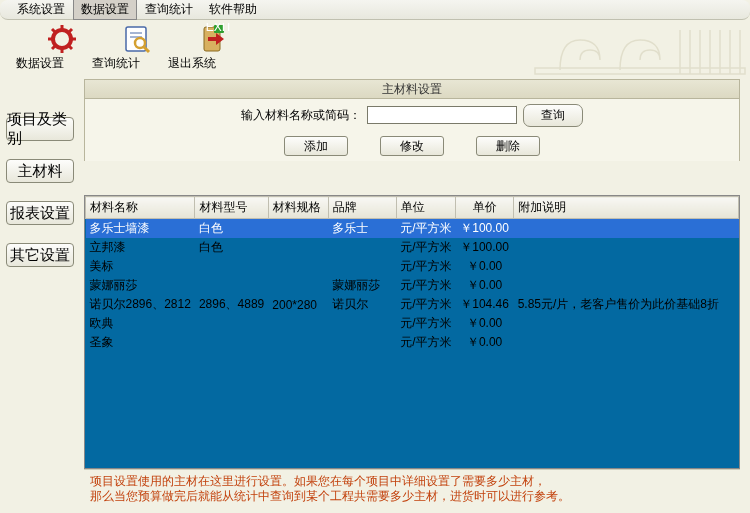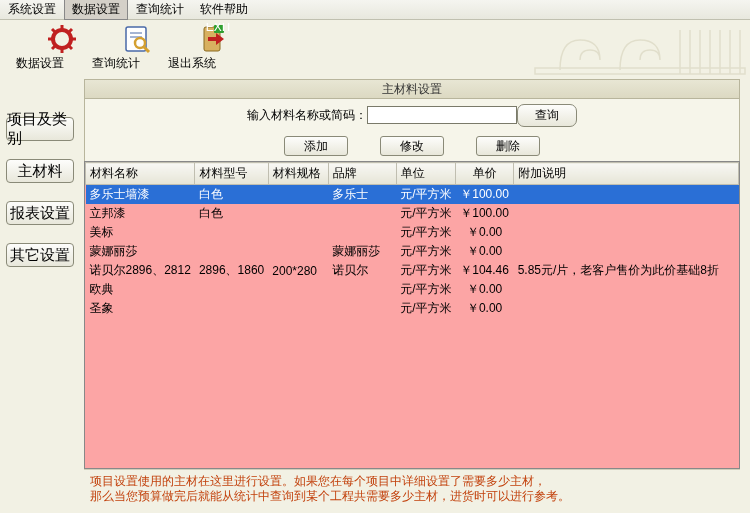--- a/index.html
+++ b/index.html
@@ -1,36 +1,36 @@
 <!DOCTYPE html>
 <html><head>
 <meta charset="utf-8">
 <style>
 * { margin: 0; padding: 0; box-sizing: border-box; font-family: "SimSun", "宋体", sans-serif; font-size: 12px; }
 body { width: 750px; height: 513px; background: #f2f1e4; overflow: hidden; position: relative; }
-.menubar { height: 20px; background: linear-gradient(#f5f5f0, #e8e8de); border-bottom: 1px solid #c0c0b0; display: flex; align-items: center; padding-left: 0; }
+.menubar { height: 20px; background: linear-gradient(#f5f5f0, #e8e8de); border-bottom: 1px solid #c0c0b0; display: flex; align-items: center; padding-left: 9px; border-radius: 8px; }
 .menu-item { padding: 2px 8px; cursor: default; }
 .menu-item.active { background: #d4d0c8; border: 1px solid #888; padding: 1px 7px; }
 .toolbar { height: 55px; background: #f2f1e4; display: flex; align-items: center; padding: 2px 8px; position: relative; }
 .tool-btn { display: flex; flex-direction: column; align-items: center; justify-content: center; width: 64px; height: 50px; margin-right: 12px; cursor: pointer; }
 .tool-icon { width: 32px; height: 32px; display: flex; align-items: center; justify-content: flex-end; margin-left: 44px; }
 .tool-label { font-size: 12px; color: #000; margin-top: 0px; }
 .decoration { position: absolute; right: 0; top: 0; width: 220px; height: 55px; opacity: 0.4; overflow: hidden; }
 .decoration svg { width: 100%; height: 100%; }
 .main-area { display: flex; height: 438px; }
 .sidebar { width: 80px; padding: 8px 6px; display: flex; flex-direction: column; gap: 18px; margin-top: 34px; }
 .side-btn { height: 24px; background: linear-gradient(#fdfdfb, #e8e7da); border: 1px solid #8a8a78; border-radius: 4px; display: flex; align-items: center; justify-content: center; cursor: pointer; font-size: 15px; }
 .content { flex: 1; padding: 4px 10px 4px 4px; display: flex; flex-direction: column; }
 .panel-title { background: linear-gradient(#e8e6d4, #dcd9c2); border: 1px solid #b8b59c; height: 20px; display: flex; align-items: center; justify-content: center; font-size: 12px; color: #333; }
-.search-row { height: 32px; display: flex; align-items: center; justify-content: center; background: #f6f5ea; border-left: 1px solid #b8b59c; border-right: 1px solid #b8b59c; }
+.search-row { height: 32px; display: flex; align-items: center; justify-content: center; gap: 6px; background: #f6f5ea; border-left: 1px solid #b8b59c; border-right: 1px solid #b8b59c; }
 .search-input { width: 150px; height: 18px; border: 1px solid #7a7a6a; background: #fff; padding: 0 2px; }
 .search-btn { width: 60px; height: 23px; background: linear-gradient(#fdfdfb, #e8e7da); border: 1px solid #8a8a78; border-radius: 7px; cursor: pointer; }
 .action-row { height: 30px; display: flex; align-items: center; justify-content: center; gap: 32px; background: #f6f5ea; border-left: 1px solid #b8b59c; border-right: 1px solid #b8b59c; }
 .action-btn { width: 64px; height: 20px; background: linear-gradient(#fdfdfb, #e8e7da); border: 1px solid #8a8a78; border-radius: 3px; cursor: pointer; }
-.table-wrap { flex: 1; background: #fca5a5; border: 1px solid #888; overflow: auto; }
+.table-wrap { flex: 1; background: #0369a1; border: 1px solid #888; overflow: auto; margin-top: 34px; }
 table { width: 100%; border-collapse: collapse; }
 th { background: linear-gradient(#f8f8f4, #e6e4d6); border: 1px solid #c0beb0; text-align: left; padding: 2px 4px; font-weight: normal; height: 18px; }
 td { padding: 1px 4px; height: 16px; white-space: nowrap; }
 tr.selected td { background: #2a6fd6; color: #fff; }
 .col-name { width: 100px; }
 .col-model { width: 70px; }
 .col-spec { width: 60px; }
 .col-brand { width: 68px; }
 .col-unit { width: 58px; }
 .col-price { width: 58px; text-align: center; }
@@ -173,21 +173,21 @@
               <td>蒙娜丽莎</td>
               <td></td>
               <td></td>
               <td>蒙娜丽莎</td>
               <td>元/平方米</td>
               <td class="col-price">￥0.00</td>
               <td></td>
             </tr>
             <tr>
               <td>诺贝尔2896、2812</td>
-              <td>2896、1860</td>
+              <td>2896、4889</td>
               <td>200*280</td>
               <td>诺贝尔</td>
               <td>元/平方米</td>
               <td class="col-price">￥104.46</td>
               <td>5.85元/片，老客户售价为此价基础8折</td>
             </tr>
             <tr>
               <td>欧典</td>
               <td></td>
               <td></td>

